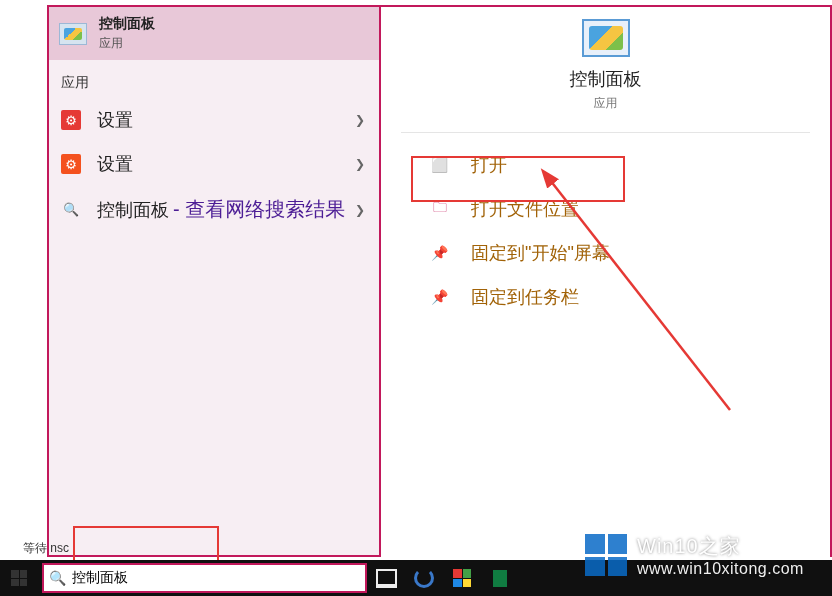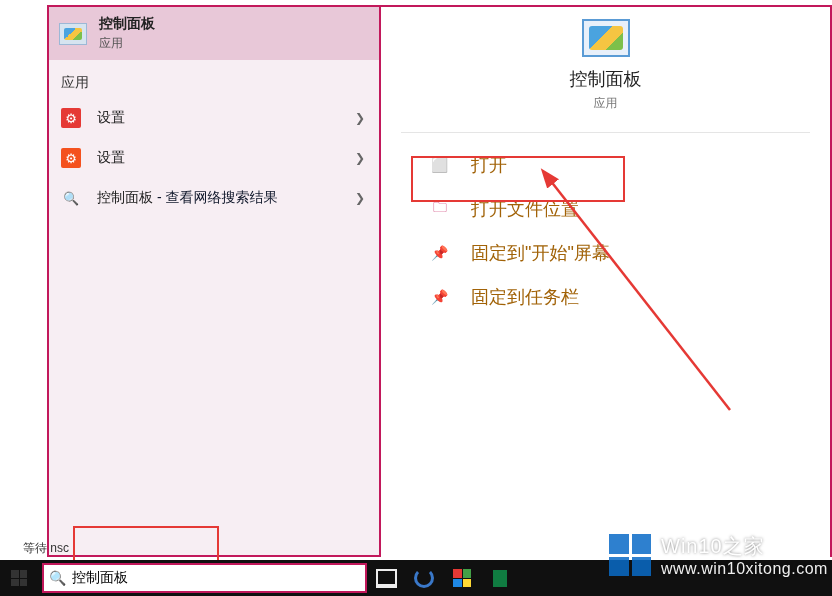--- a/index.html
+++ b/index.html
@@ -10,22 +10,22 @@
     .best-match { display: flex; align-items: center; padding: 8px 10px; background: #e8c8d8; cursor: pointer; }
     .best-match .icon-cp { width: 28px; height: 22px; background: #d6e4f0; border: 1px solid #9cb8d6; display: flex; align-items: center; justify-content: center; margin-right: 12px; }
     .icon-cp::before { content: ""; width: 18px; height: 12px; background: linear-gradient(135deg,#4aa3df 40%,#f5c542 40%,#f5c542 70%,#7cc04a 70%); border-radius: 2px; }
     .best-match .txt .t1 { font-size: 14px; font-weight: 600; color: #222; }
     .best-match .txt .t2 { font-size: 12px; color: #555; margin-top: 2px; }
     
     .section-label { padding: 14px 12px 6px; font-size: 14px; color: #333; }
     
     .row-item { display: flex; align-items: center; padding: 10px 12px; cursor: pointer; position: relative; }
     .row-item .ricon { width: 20px; height: 20px; margin-right: 16px; display: flex; align-items: center; justify-content: center; }
-    .row-item .rtext { font-size: 14px; color: #222; }
-    .row-item .rsub { font-size: 14px; color: #0f172a; margin-left: 4px; }
+    .row-item .rtext { font-size: 18px; color: #222; }
+    .row-item .rsub { font-size: 20px; color: #4c1d95; margin-left: 4px; }
     .row-item .chev { position: absolute; right: 14px; color: #666; font-size: 12px; }
     .gear-red { background: #e53935; border-radius: 2px; }
     .gear-red::before { content: "⚙"; color: #fff; font-size: 13px; }
     .gear-orange { background: #f4511e; border-radius: 2px; }
     .gear-orange::before { content: "⚙"; color: #fff; font-size: 13px; }
     .mag { color: #555; font-size: 14px; }
     .mag::before { content: "🔍"; font-size: 13px; }
     
     .detail-panel { position: absolute; left: 381px; top: 5px; width: 451px; height: 552px; background: #fff; border-top: 2px solid #c2185b; border-right: 2px solid #c2185b; }
     .detail-panel .big-icon { width: 48px; height: 38px; margin: 12px auto 10px; background: #e8f0fa; border: 2px solid #5a9bd5; display: flex; align-items: center; justify-content: center; }
@@ -56,21 +56,21 @@
     .tb-icon { width: 38px; height: 36px; display: flex; align-items: center; justify-content: center; cursor: pointer; }
     .tv-icon::before { content: ""; display: block; width: 17px; height: 13px; border: 2px solid #eee; border-bottom: 4px solid #eee; }
     .edge-icon::before { content: ""; width: 14px; height: 14px; border-radius: 50%; border: 3px solid #3a78c9; border-top-color: transparent; display: block; }
     .color-grid { width: 18px; height: 18px; display: grid; grid-template-columns: 1fr 1fr; grid-template-rows: 1fr 1fr; gap: 1px; }
     .color-grid span:nth-child(1){background:#e53935}
     .color-grid span:nth-child(2){background:#43a047}
     .color-grid span:nth-child(3){background:#1e88e5}
     .color-grid span:nth-child(4){background:#fdd835}
     .excel-icon::before { content:""; width:14px; height:17px; background:#107c41; display:block; }
     
-    .watermark { position: absolute; right: 0; top: 520px; width: 223px; height: 70px; display: flex; align-items: center; background: rgba(0,0,0,0.0); pointer-events: none; }
+    .watermark { position: absolute; right: 0; top: 520px; width: 247px; height: 70px; display: flex; align-items: center; background: rgba(0,0,0,0.0); pointer-events: none; }
     .wm-logo { width: 42px; height: 42px; display: grid; grid-template-columns: 1fr 1fr; grid-template-rows: 1fr 1fr; gap: 3px; margin-right: 10px; opacity: 0.85; }
     .wm-logo span { background: #0a6bc7; }
     .wm-text .l1 { font-size: 20px; font-weight: 300; color: #fff; letter-spacing: 1px; text-shadow: 0 0 3px rgba(0,0,0,0.5); }
     .wm-text .l2 { font-size: 16px; color: #eee; letter-spacing: 0.5px; text-shadow: 0 0 3px rgba(0,0,0,0.5); }
   </style>
 </head>
 <body>
 
 <div class="search-panel">
   <div class="best-match">

